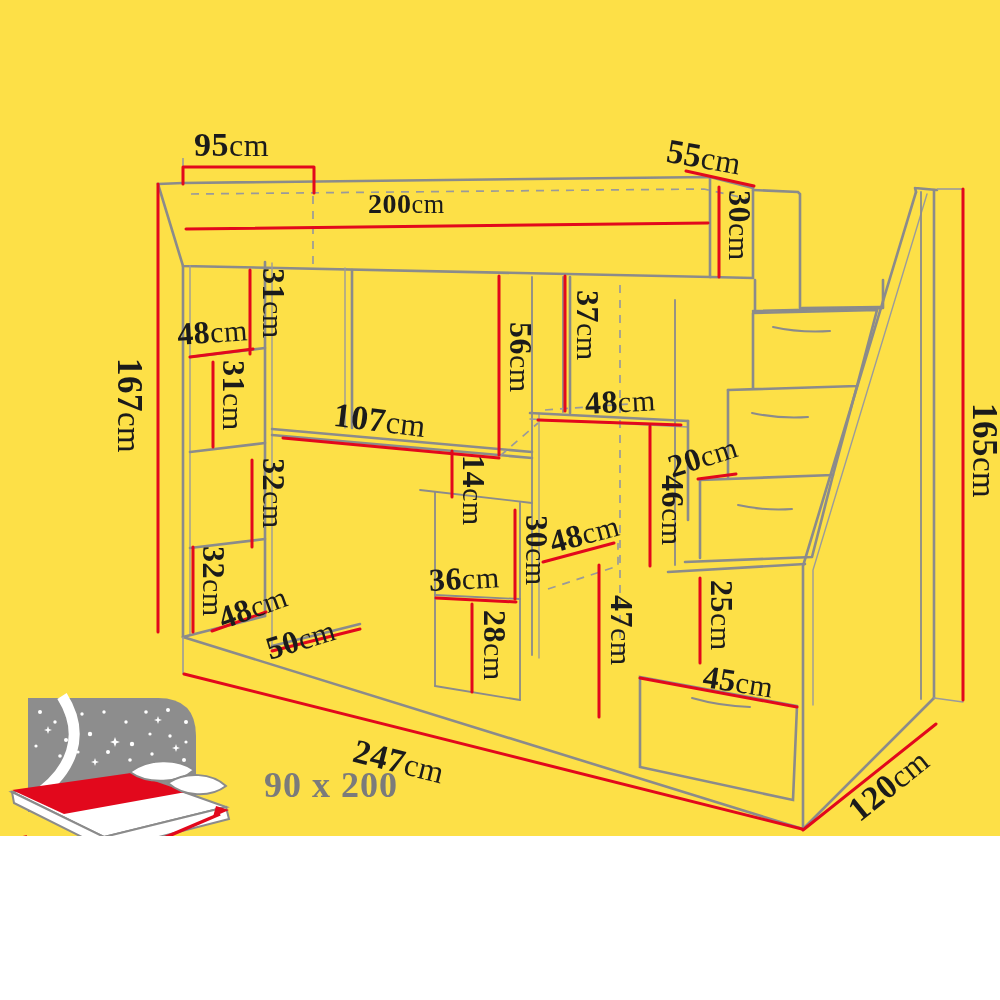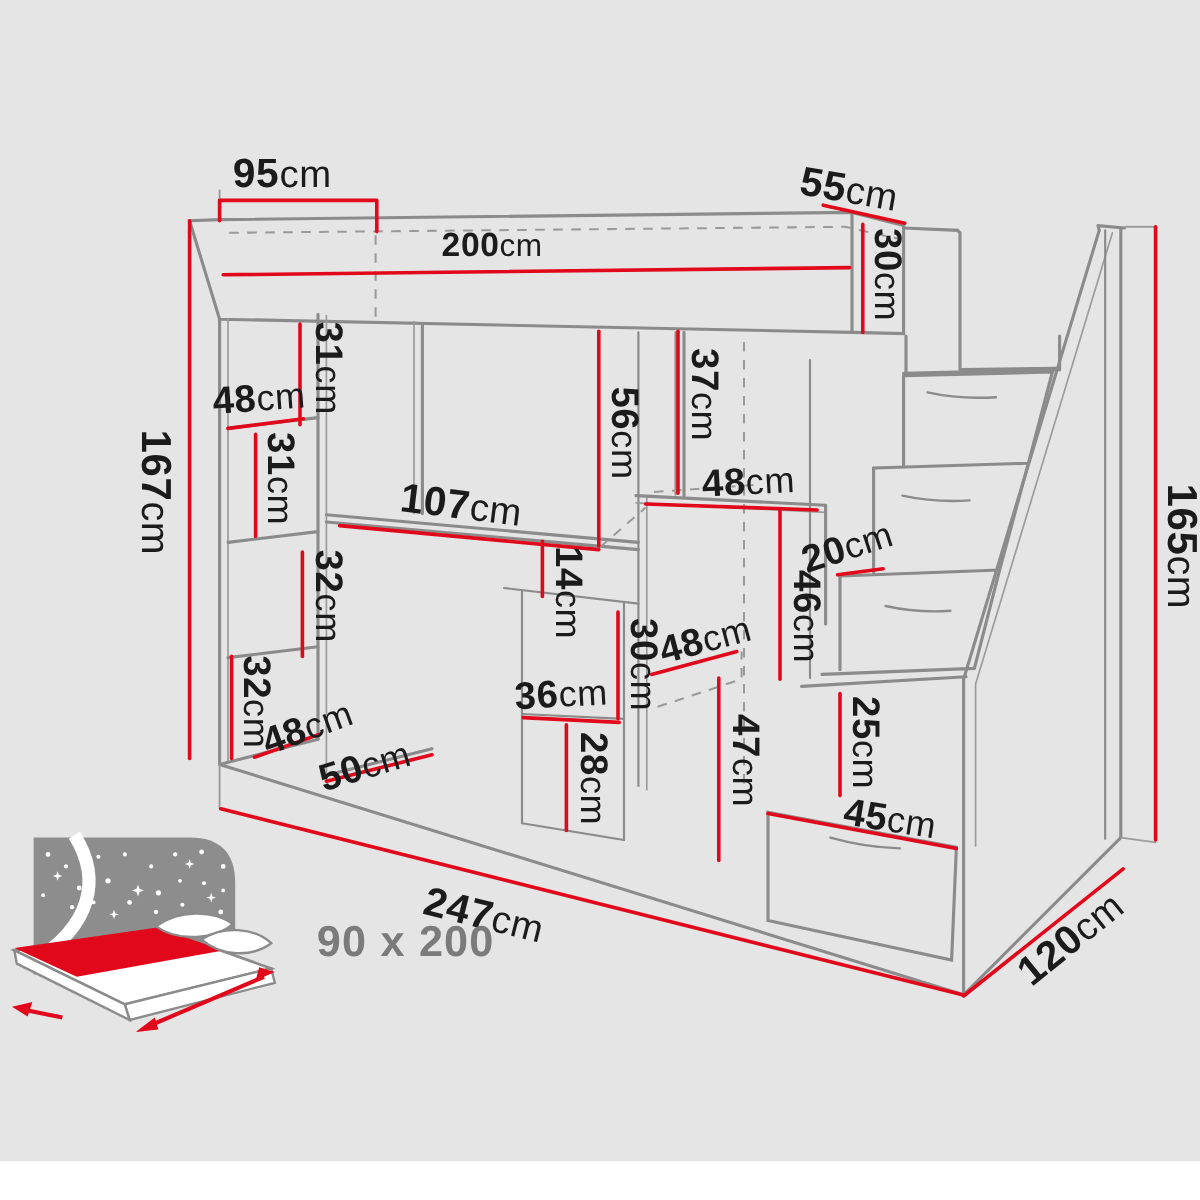--- a/index.html
+++ b/index.html
@@ -1,17 +1,17 @@
 <!DOCTYPE html>
 <html><head>
 <meta charset="utf-8">
 <style>
   html,body{margin:0;padding:0;background:#fff;}
-  #canvas{position:relative;width:1000px;height:968px;background:#e5e5e5;overflow:hidden;
-          font-family:Liberation Sans, sans-serif;}
+  #canvas{position:relative;width:1000px;height:836px;background:#fde047;overflow:hidden;
+          font-family:Liberation Serif, serif;}
   svg{position:absolute;left:0;top:0;}
   .dim{position:absolute;white-space:nowrap;color:#1b1b1b;line-height:1;letter-spacing:.5px;font-size:32px;}
   .dim .num{font-weight:700;}
   .dim .unit{font-weight:400;font-size:.94em;}
   .v{transform:rotate(90deg);transform-origin:0 0;}
   .size-label{position:absolute;font-weight:700;color:#7b7b7b;font-size:36px;letter-spacing:1px;}
 </style>
 </head>
 <body>
 

